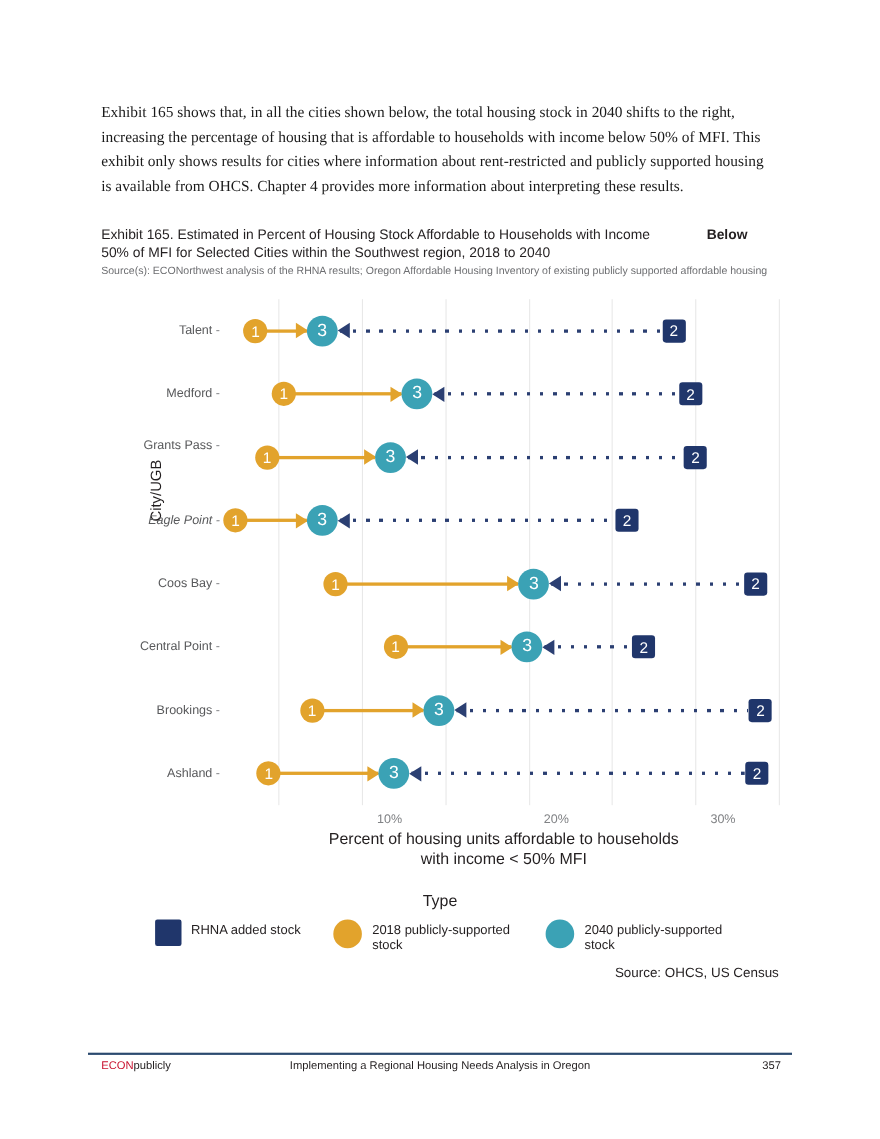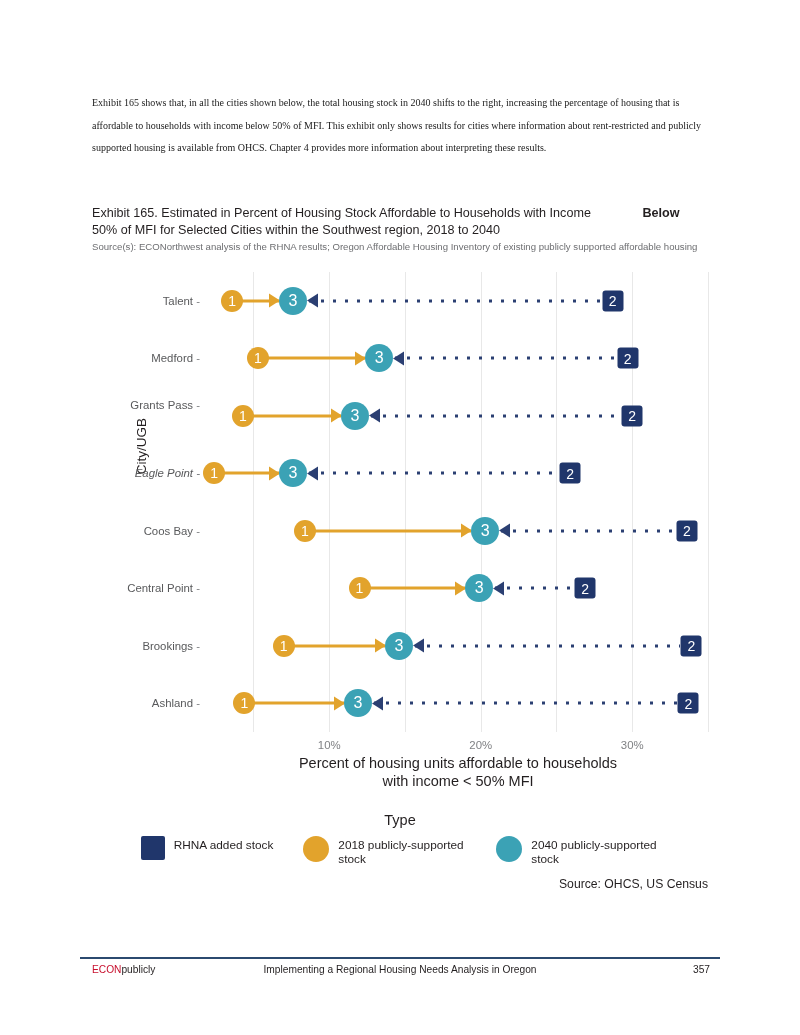--- a/index.html
+++ b/index.html
@@ -16,21 +16,21 @@
     overflow: hidden;
   }
 
   
   #intro-paragraph {
     position: absolute;
     left: 92px;
     top: 92px;
     width: 614px;
     font-family: "Liberation Serif", serif;
-    font-size: 10px;
+    font-size: 14px;
     line-height: 22.6px;
     color: #1a1a1a;
     text-align: left;
   }
 
   
   #exhibit-block {
     position: absolute;
     left: 92px;
     top: 205px;
@@ -158,20 +158,21 @@
   }
 
   
   #x-ticks { position: absolute; left: 0; right: 0; top: 462px; height: 18px; }
   .x-tick-label {
     position: absolute;
     font-size: 11.4px;
     color: #808285;
     transform: translateX(-50%);
     top: 5px;
+    margin-left: 25px;
   }
   #x-axis-title {
     position: absolute;
     left: 0;
     width: 500px;
     top: 482px;
     text-align: center;
     font-size: 14.5px;
     line-height: 18px;
     color: #231f20;

